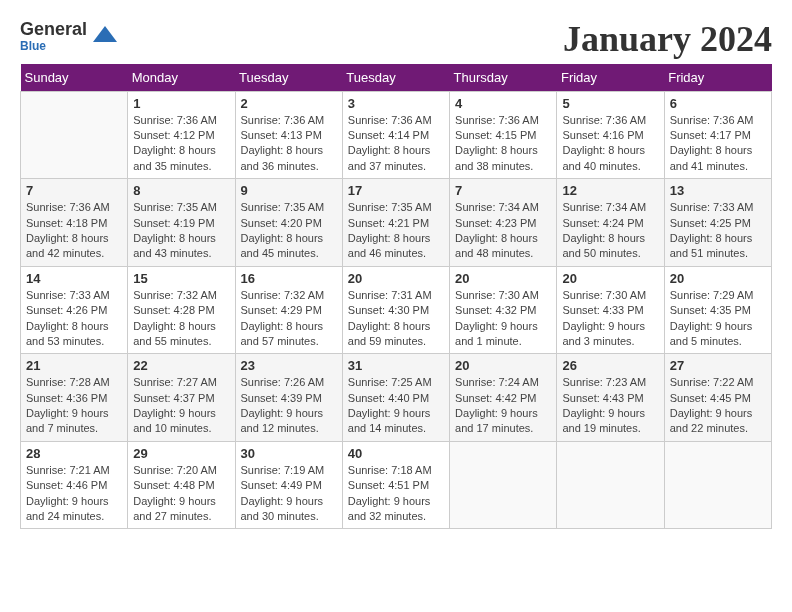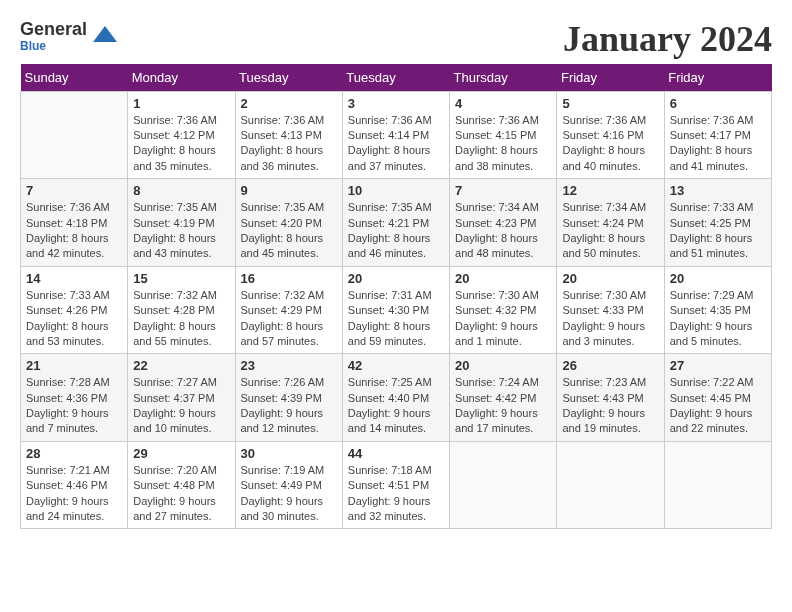--- a/index.html
+++ b/index.html
@@ -162,21 +162,21 @@
         </td>
         <td>
           <span class="day-num">8</span>
           <div class="day-detail">Sunrise: 7:35 AM<br>Sunset: 4:19 PM<br>Daylight: 8 hours and 43 minutes.</div>
         </td>
         <td>
           <span class="day-num">9</span>
           <div class="day-detail">Sunrise: 7:35 AM<br>Sunset: 4:20 PM<br>Daylight: 8 hours and 45 minutes.</div>
         </td>
         <td>
-          <span class="day-num">10</span>
+          <span class="day-num">17</span>
           <div class="day-detail">Sunrise: 7:35 AM<br>Sunset: 4:21 PM<br>Daylight: 8 hours and 46 minutes.</div>
         </td>
         <td>
           <span class="day-num">7</span>
           <div class="day-detail">Sunrise: 7:34 AM<br>Sunset: 4:23 PM<br>Daylight: 8 hours and 48 minutes.</div>
         </td>
         <td>
           <span class="day-num">12</span>
           <div class="day-detail">Sunrise: 7:34 AM<br>Sunset: 4:24 PM<br>Daylight: 8 hours and 50 minutes.</div>
         </td>
@@ -222,21 +222,21 @@
         </td>
         <td>
           <span class="day-num">22</span>
           <div class="day-detail">Sunrise: 7:27 AM<br>Sunset: 4:37 PM<br>Daylight: 9 hours and 10 minutes.</div>
         </td>
         <td>
           <span class="day-num">23</span>
           <div class="day-detail">Sunrise: 7:26 AM<br>Sunset: 4:39 PM<br>Daylight: 9 hours and 12 minutes.</div>
         </td>
         <td>
-          <span class="day-num">42</span>
+          <span class="day-num">31</span>
           <div class="day-detail">Sunrise: 7:25 AM<br>Sunset: 4:40 PM<br>Daylight: 9 hours and 14 minutes.</div>
         </td>
         <td>
           <span class="day-num">20</span>
           <div class="day-detail">Sunrise: 7:24 AM<br>Sunset: 4:42 PM<br>Daylight: 9 hours and 17 minutes.</div>
         </td>
         <td>
           <span class="day-num">26</span>
           <div class="day-detail">Sunrise: 7:23 AM<br>Sunset: 4:43 PM<br>Daylight: 9 hours and 19 minutes.</div>
         </td>
@@ -252,21 +252,21 @@
         </td>
         <td>
           <span class="day-num">29</span>
           <div class="day-detail">Sunrise: 7:20 AM<br>Sunset: 4:48 PM<br>Daylight: 9 hours and 27 minutes.</div>
         </td>
         <td>
           <span class="day-num">30</span>
           <div class="day-detail">Sunrise: 7:19 AM<br>Sunset: 4:49 PM<br>Daylight: 9 hours and 30 minutes.</div>
         </td>
         <td>
-          <span class="day-num">44</span>
+          <span class="day-num">40</span>
           <div class="day-detail">Sunrise: 7:18 AM<br>Sunset: 4:51 PM<br>Daylight: 9 hours and 32 minutes.</div>
         </td>
         <td class="empty-cell"></td>
         <td class="empty-cell"></td>
         <td class="empty-cell"></td>
       </tr>
     </tbody>
 </table>
 
 </body></html>

